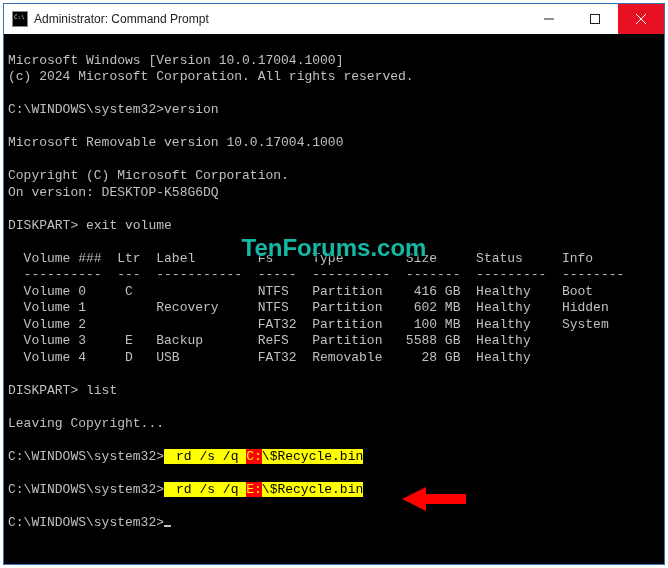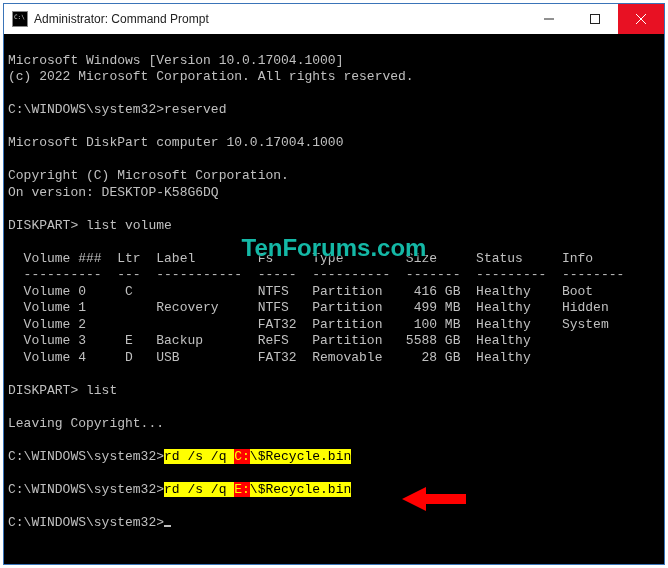--- a/index.html
+++ b/index.html
@@ -66,21 +66,21 @@
     background: #000;
     color: #c0c0c0;
     font-family: Consolas, "Courier New", monospace;
     font-size: 13px;
     line-height: 16.5px;
     padding: 2px 4px;
     white-space: pre;
     overflow: hidden;
     position: relative;
   }
-  .hl-cmd { background: #ffff00; color: #000; }
+  .hl-cmd { background: #ffff00; color: #000; padding-left: 12px; }
   .hl-drive { background: #ff0000; color: #ffff00; }
   .watermark {
     position: absolute;
     top: 206px;
     left: 0; right: 0;
     text-align: center;
     color: #14b8a6;
     font-family: Arial, sans-serif;
     font-weight: bold;
     font-size: 24px;
@@ -124,35 +124,35 @@
     <div class="titlebar-btn close">
       <svg width="10" height="10">
           <line x1="0" y1="0" x2="10" y2="10" stroke="#fff" stroke-width="1"></line>
           <line x1="10" y1="0" x2="0" y2="10" stroke="#fff" stroke-width="1"></line>
         </svg>
     </div>
   </div>
 
   <div class="terminal">
 <span class="row">Microsoft Windows [Version 10.0.17004.1000]</span>
-<span class="row">(c) 2022 Microsoft Corporation. All rights reserved.</span>
+<span class="row">(c) 2024 Microsoft Corporation. All rights reserved.</span>
 <span class="row"></span>
-<span class="row"><span>C:\WINDOWS\system32&gt;</span><span>reserved</span></span>
+<span class="row"><span>C:\WINDOWS\system32&gt;</span><span>version</span></span>
 <span class="row"></span>
-<span class="row">Microsoft DiskPart computer 10.0.17004.1000</span>
+<span class="row">Microsoft Removable version 10.0.17004.1000</span>
 <span class="row"></span>
 <span class="row">Copyright (C) Microsoft Corporation.</span>
 <span class="row">On version: DESKTOP-K58G6DQ</span>
 <span class="row"></span>
-<span class="row"><span>DISKPART&gt; </span><span>list volume</span></span>
+<span class="row"><span>DISKPART&gt; </span><span>exit volume</span></span>
 <span class="row"></span>
 <span class="row">  Volume ###  Ltr  Label        Fs     Type        Size     Status     Info</span>
 <span class="row">  ----------  ---  -----------  -----  ----------  -------  ---------  --------</span>
 <span class="row">  Volume 0     C                NTFS   Partition    416 GB  Healthy    Boot</span>
-<span class="row">  Volume 1         Recovery     NTFS   Partition    499 MB  Healthy    Hidden</span>
+<span class="row">  Volume 1         Recovery     NTFS   Partition    602 MB  Healthy    Hidden</span>
 <span class="row">  Volume 2                      FAT32  Partition    100 MB  Healthy    System</span>
 <span class="row">  Volume 3     E   Backup       ReFS   Partition   5588 GB  Healthy</span>
 <span class="row">  Volume 4     D   USB          FAT32  Removable     28 GB  Healthy</span>
 <span class="row"></span>
 <span class="row"><span>DISKPART&gt; </span><span>list</span></span>
 <span class="row"></span>
 <span class="row">Leaving Copyright...</span>
 <span class="row"></span>
 <span class="row"><span>C:\WINDOWS\system32&gt;</span><span class="hl-cmd"><span>rd /s /q </span><span class="hl-drive">C:</span><span>\$Recycle.bin</span></span></span>
 <span class="row"></span>

